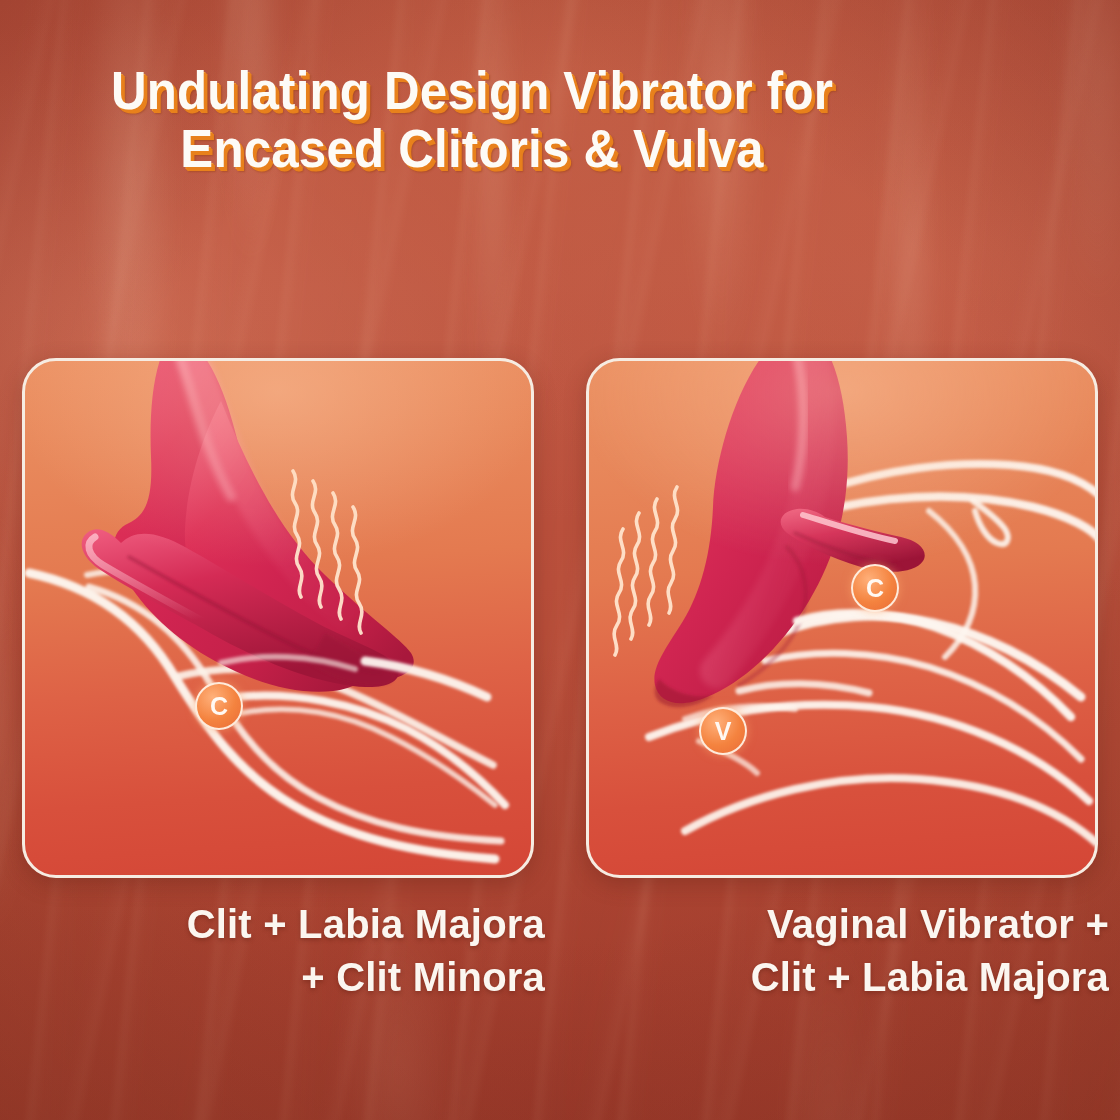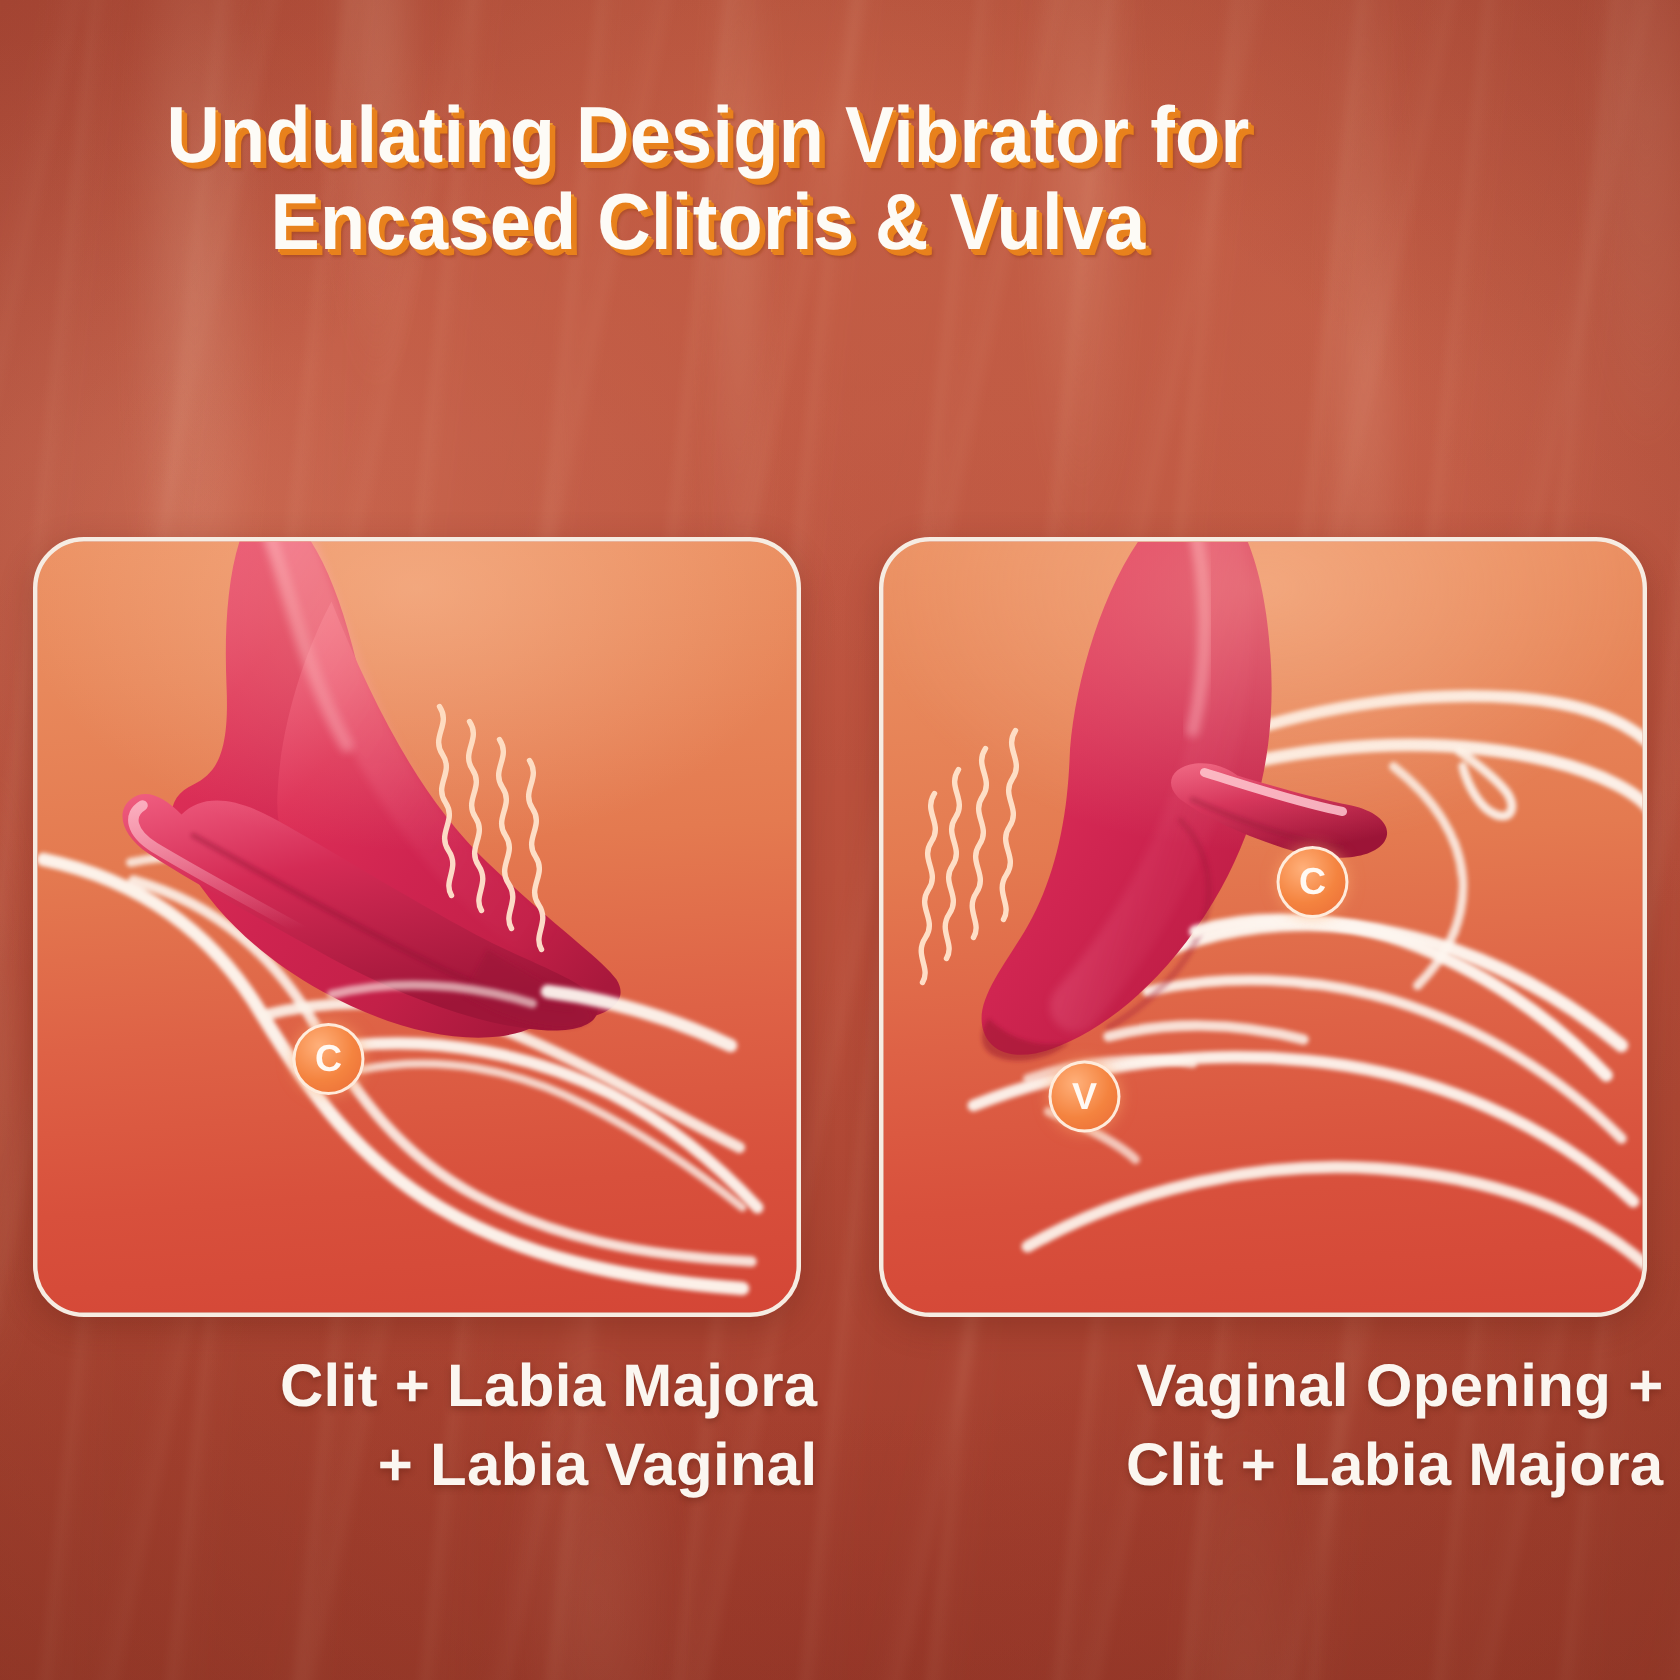--- a/index.html
+++ b/index.html
@@ -397,21 +397,21 @@
           <span>V</span>
         </div>
       </div>
       <div class="sheen"></div>
     </div>
   </div>
 
   <div class="captions">
     <div class="caption caption-left">
       <span>Clit + Labia Majora</span>
-      <span>+ Labia Vaginal</span>
+      <span>+ Clit Minora</span>
     </div>
     <div class="caption caption-right">
-      <span>Vaginal Opening +</span>
+      <span>Vaginal Vibrator +</span>
       <span>Clit + Labia Majora</span>
     </div>
   </div>
 
 </div>
 
 </body></html>

